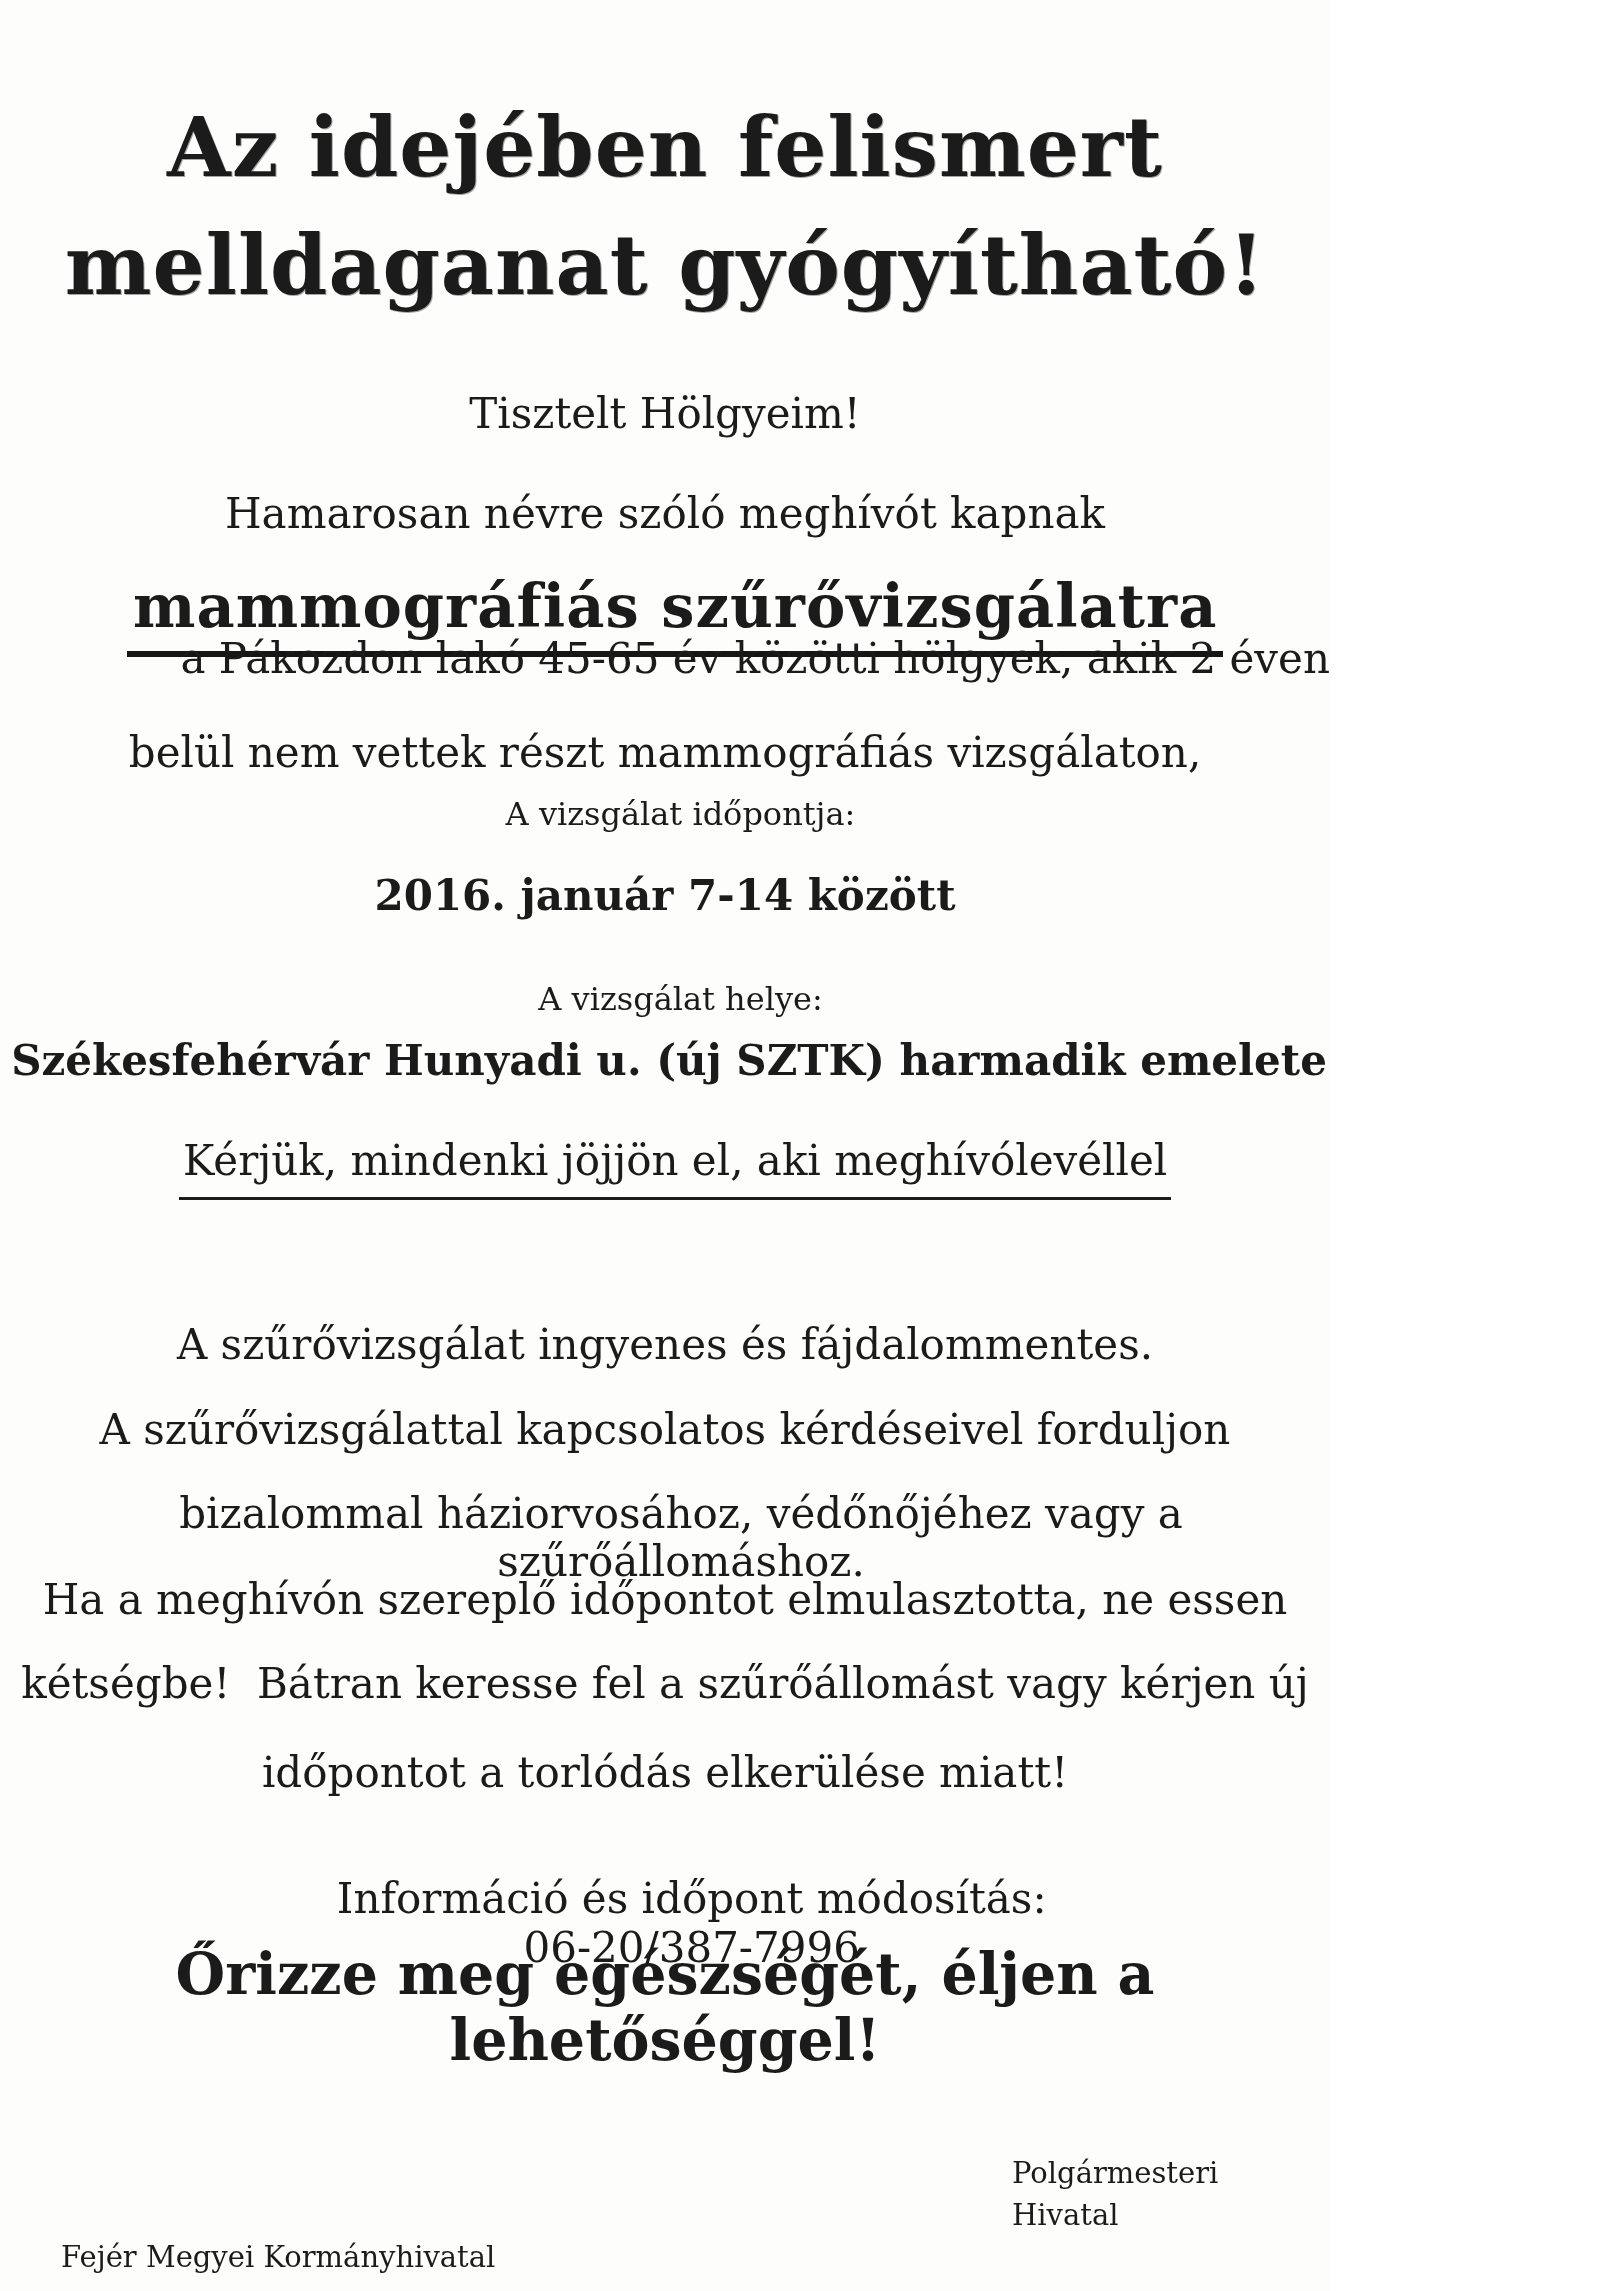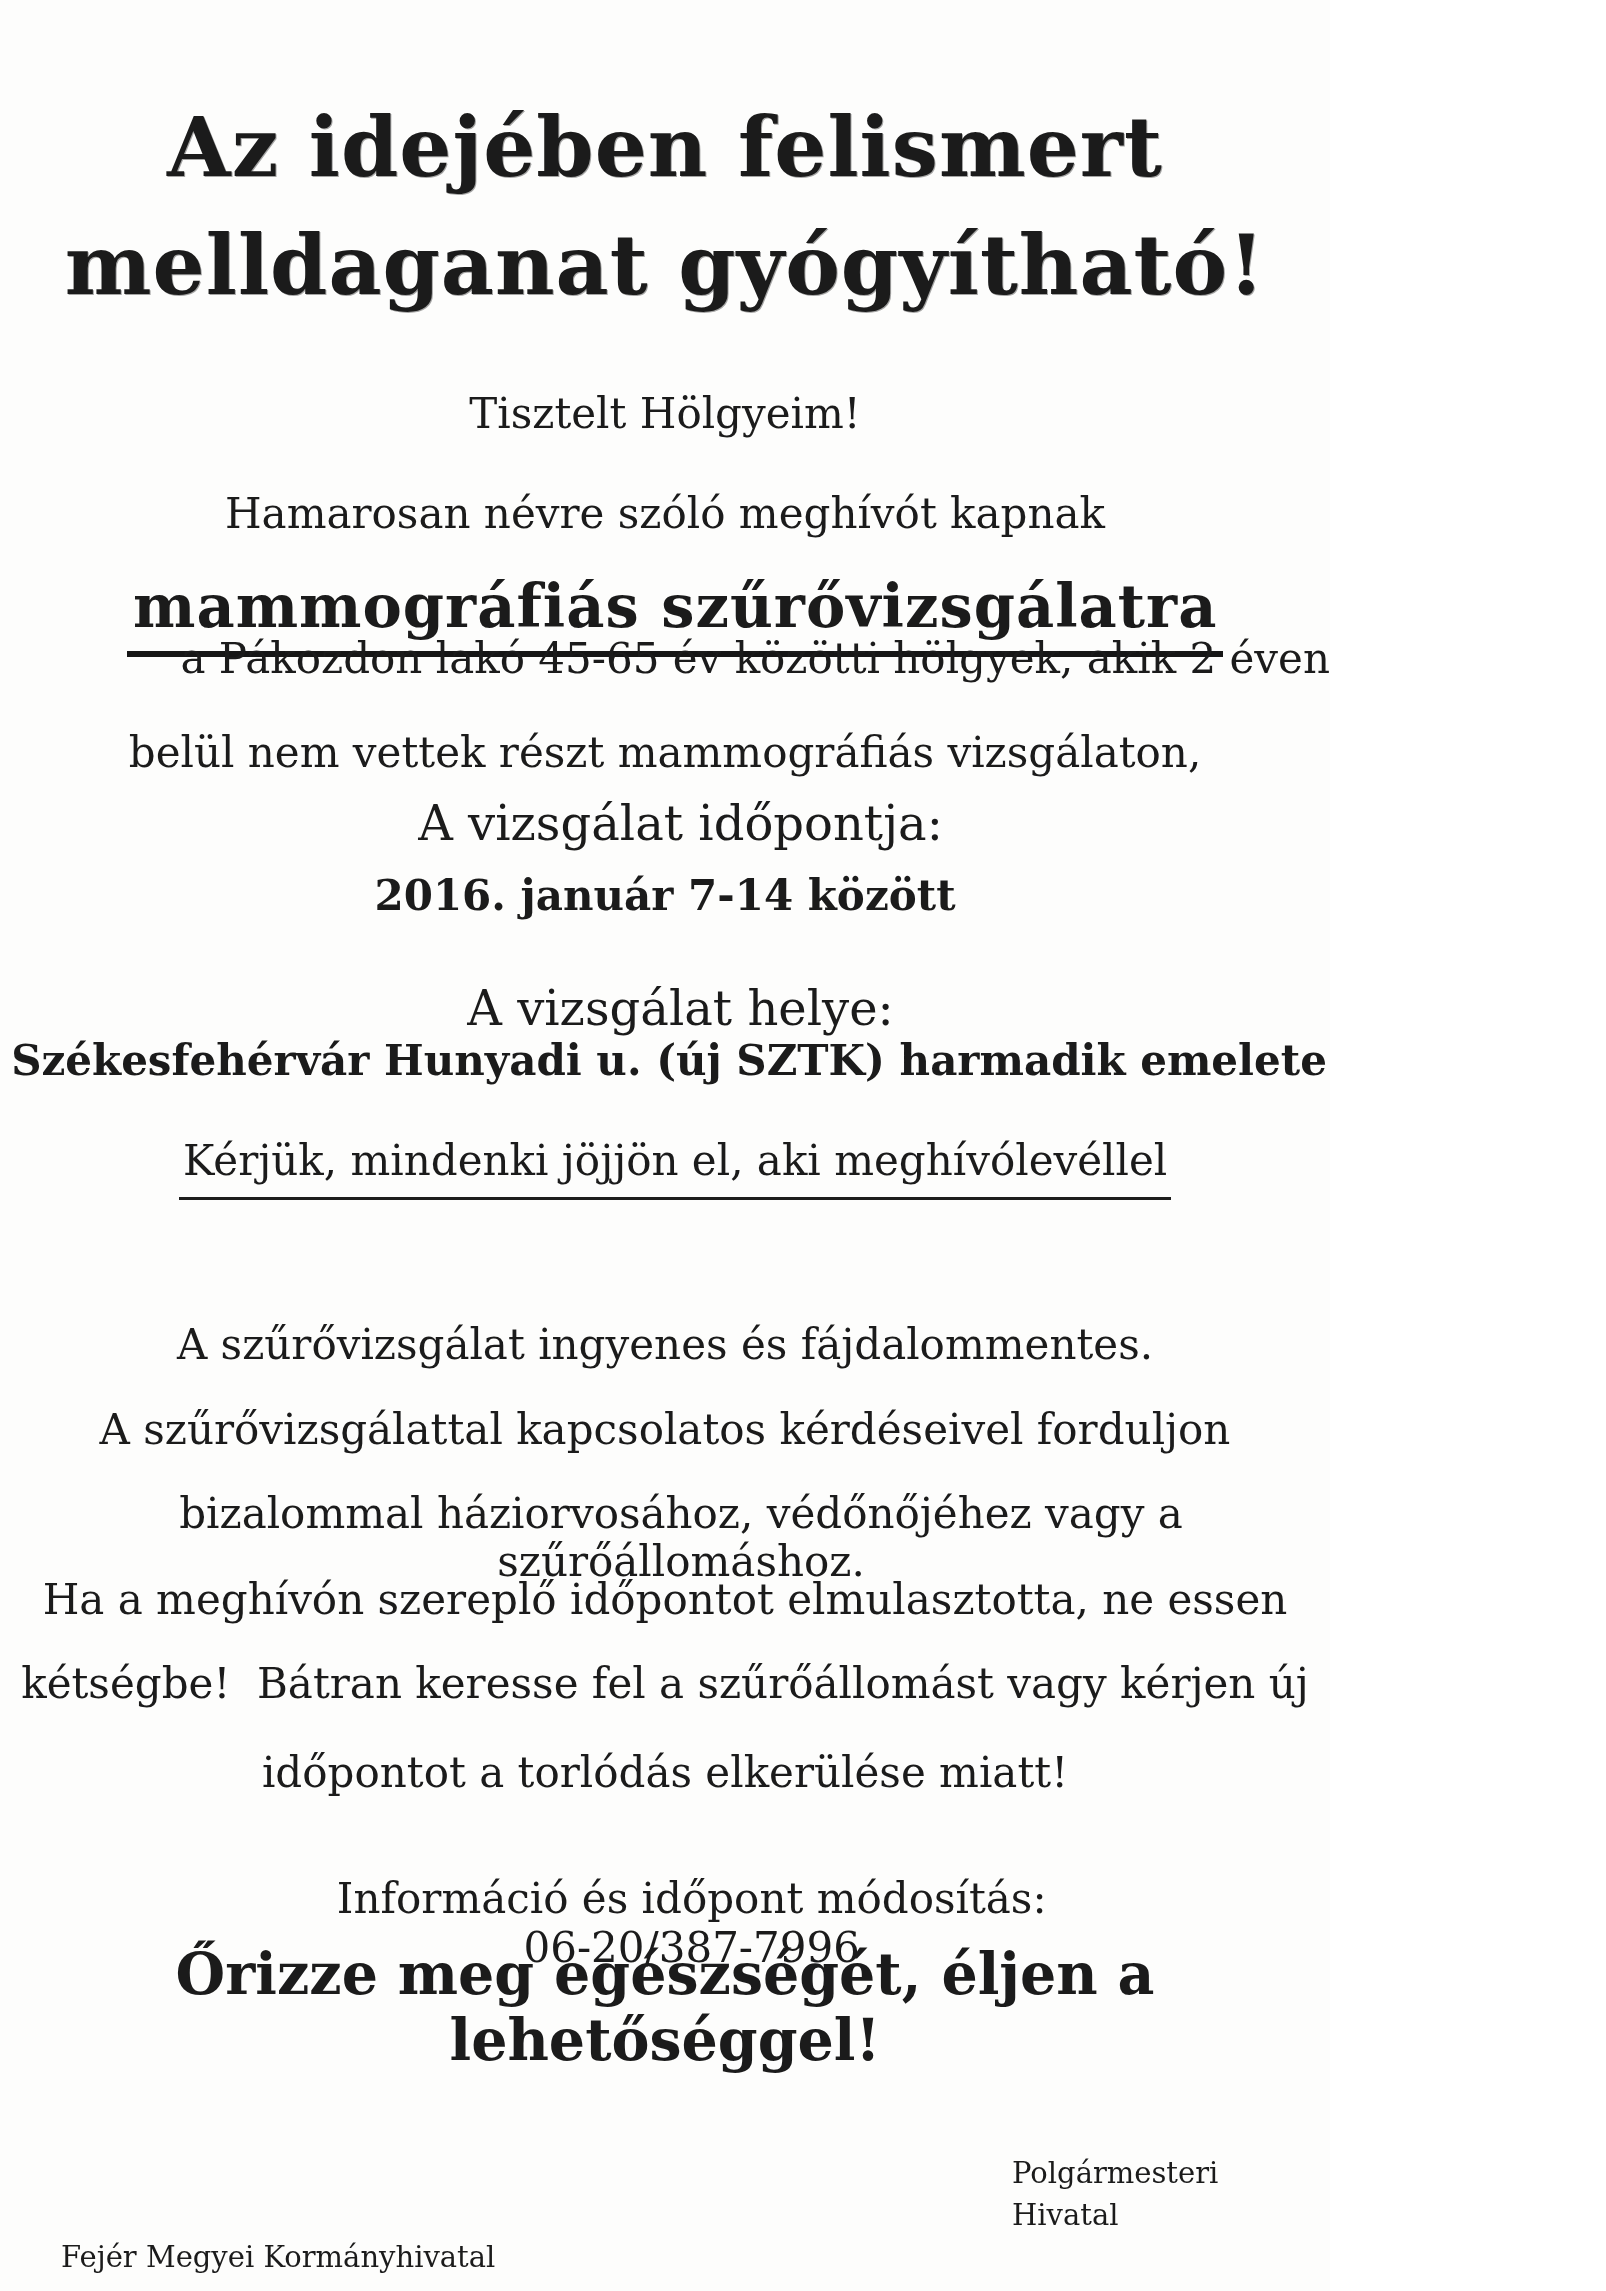--- a/index.html
+++ b/index.html
@@ -20,21 +20,21 @@
     white-space: pre-wrap;
     line-height: 1.15;
   }
   .title {
     font-size: 82px;
     font-weight: 700;
     letter-spacing: 1px;
     text-shadow: 1px 1px 0 rgba(0,0,0,0.35);
   }
   .body-text { font-size: 42px; }
-  .label-text { font-size: 48px; padding-left: 31px; }
+  .label-text { font-size: 32px; padding-left: 31px; }
   .bold { font-weight: 700; }
   .highlight-text {
     font-size: 59px;
     font-weight: 700;
     letter-spacing: 1px;
   }
   .u-thick {
     display: inline-block;
     border-bottom: 6.9px solid #161616;
     padding: 0 5.9px 9.8px 5.9px;

